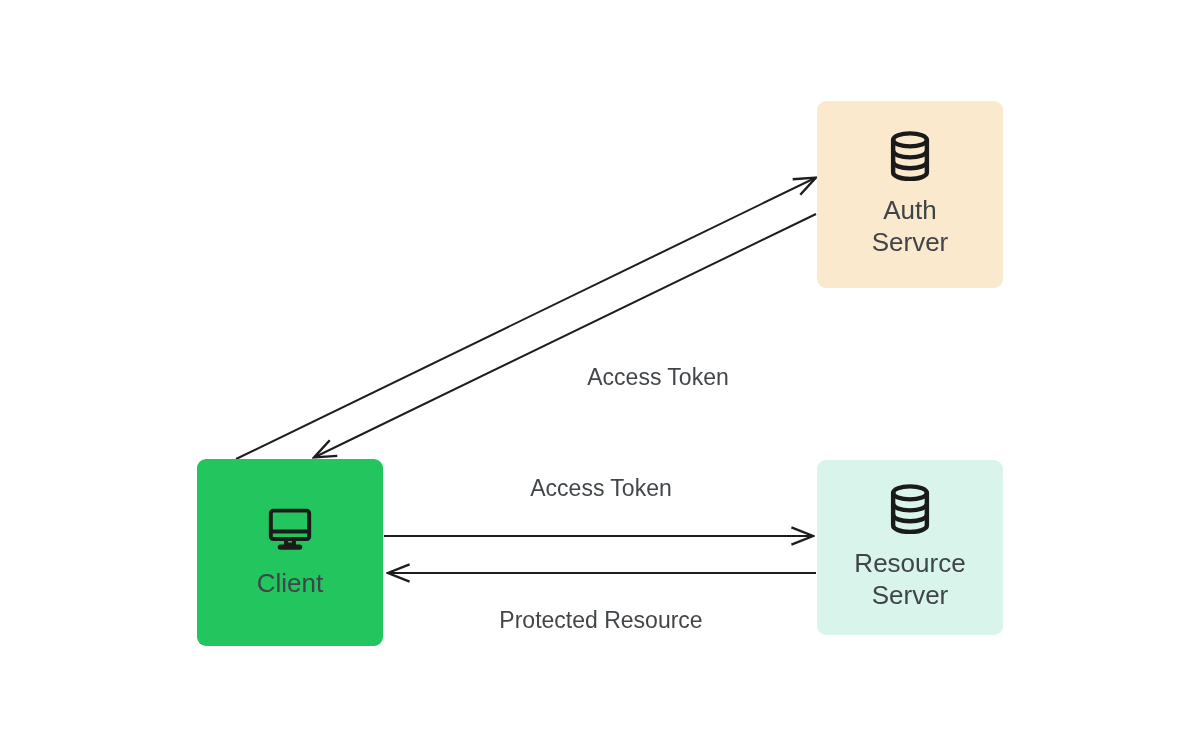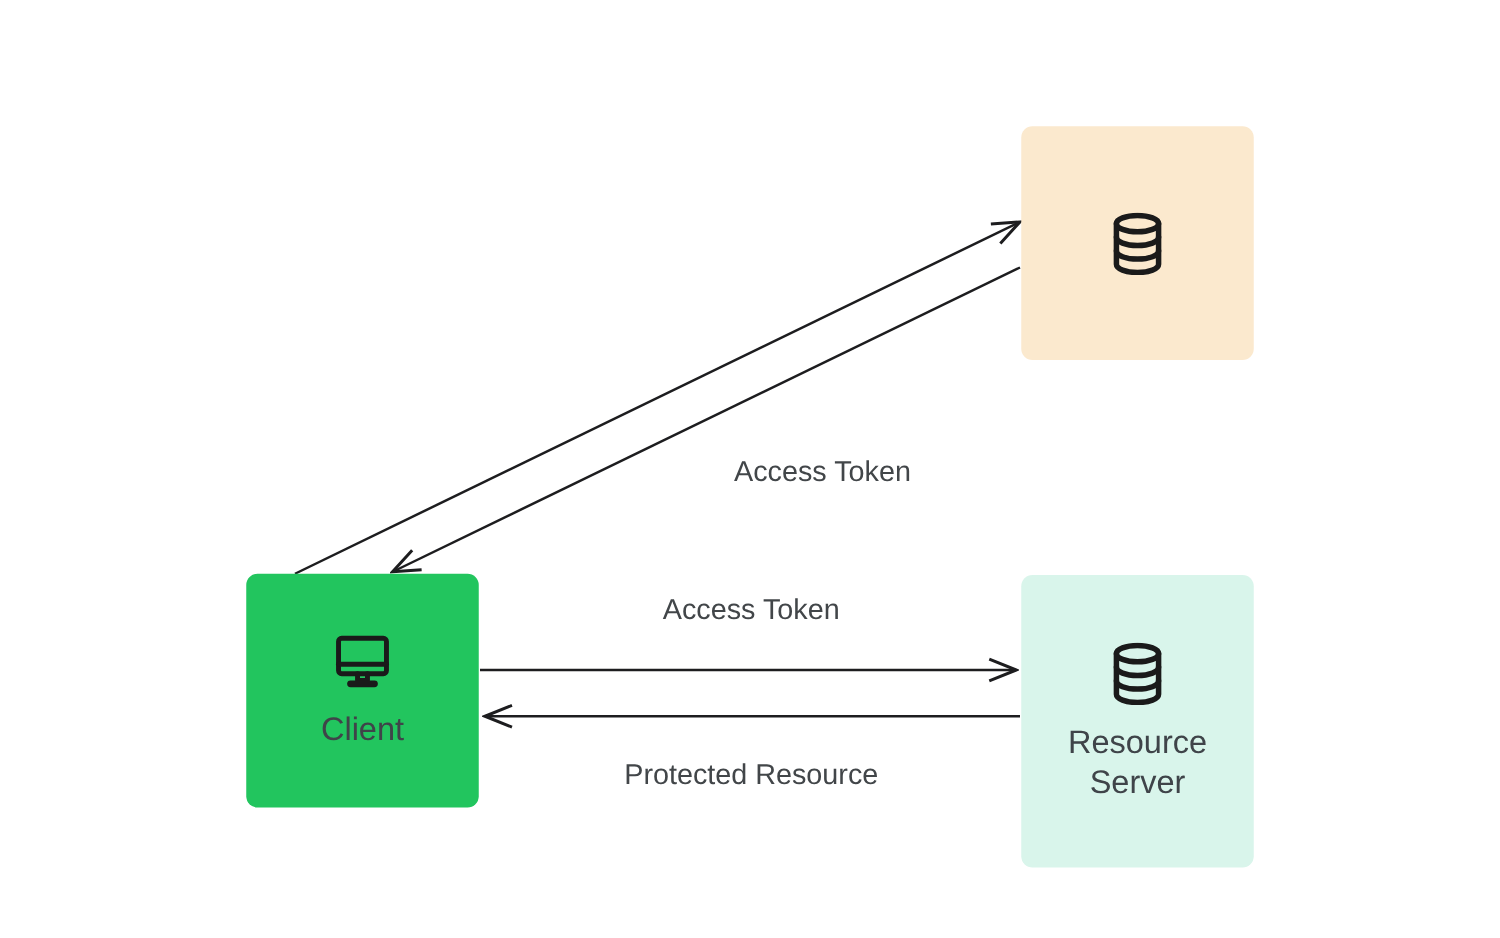--- a/index.html
+++ b/index.html
@@ -34,21 +34,21 @@
     position: absolute;
     border-radius: 9px;
     display: flex;
     flex-direction: column;
     align-items: center;
     justify-content: center;
     gap: 13px;
     box-sizing: border-box;
   }
   .node-auth     { left: 817px; top: 101px; width: 186px; height: 187px; }
-  .node-resource { left: 817px; top: 460px; width: 186px; height: 234px; }
+  .node-resource { left: 817px; top: 460px; width: 186px; height: 175px; }
   .node-client   { left: 197px; top: 459px; width: 186px; height: 187px; }
   .node-label {
     font-size: 26px;
     line-height: 32px;
     color: var(--node-text, #3f4449);
     text-align: center;
     width: 130px;
   }
   .node-icon svg {
     display: block;
@@ -88,20 +88,21 @@
 
   <div class="node node-auth" style="background: rgb(251, 233, 206);">
     <span class="node-icon">
       <svg width="46" height="50" viewBox="0 0 24 26" stroke-width="2.3">
         <ellipse cx="12" cy="4.6" rx="8.8" ry="3.4"></ellipse>
         <path d="M3.2 4.6 v17 c0 1.9 3.9 3.4 8.8 3.4 s8.8-1.5 8.8-3.4 v-17"></path>
         <path d="M3.2 10.3 c0 1.9 3.9 3.4 8.8 3.4 s8.8-1.5 8.8-3.4"></path>
         <path d="M3.2 16 c0 1.9 3.9 3.4 8.8 3.4 s8.8-1.5 8.8-3.4"></path>
       </svg>
     </span>
+    <span class="node-label">Auth Server</span>
   </div>
 
   <div class="node node-resource" style="background: rgb(217, 245, 235);">
     <span class="node-icon">
       <svg width="46" height="50" viewBox="0 0 24 26" stroke-width="2.3">
         <ellipse cx="12" cy="4.6" rx="8.8" ry="3.4"></ellipse>
         <path d="M3.2 4.6 v17 c0 1.9 3.9 3.4 8.8 3.4 s8.8-1.5 8.8-3.4 v-17"></path>
         <path d="M3.2 10.3 c0 1.9 3.9 3.4 8.8 3.4 s8.8-1.5 8.8-3.4"></path>
         <path d="M3.2 16 c0 1.9 3.9 3.4 8.8 3.4 s8.8-1.5 8.8-3.4"></path>
       </svg>

